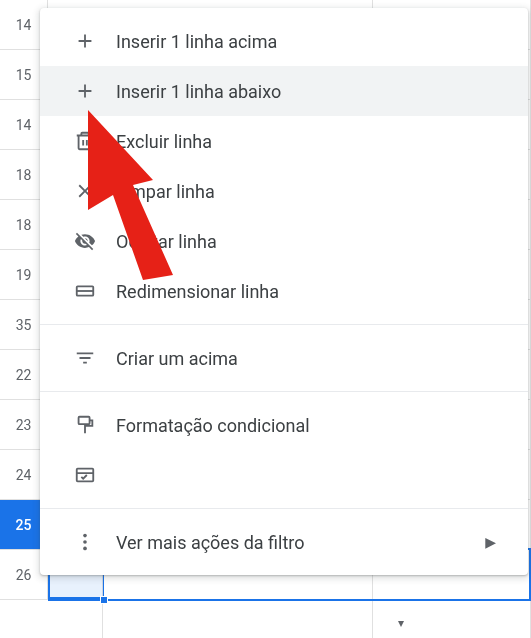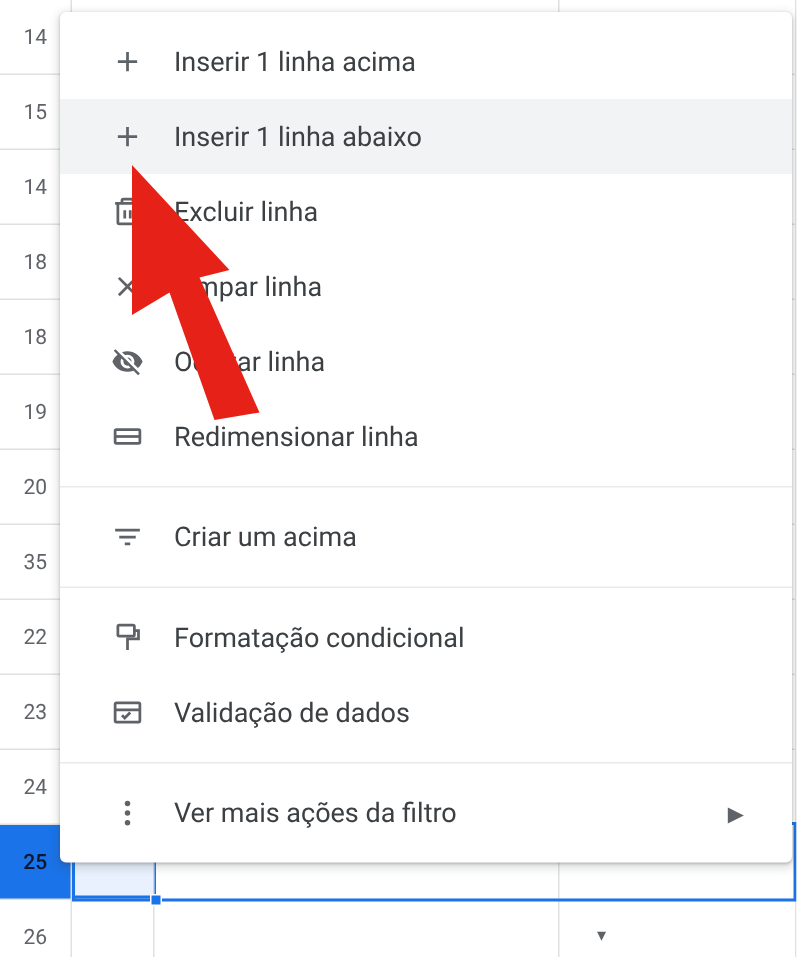--- a/index.html
+++ b/index.html
@@ -23,21 +23,21 @@
       align-items: center;
       justify-content: center;
       font-size: 14px;
       color: #5f6368;
       border-right: 1px solid #e0e0e0;
       border-bottom: 1px solid #e0e0e0;
       background: #fff;
     }
     .row-header.selected {
       background: #1a73e8;
-      color: #0f172a;
+      color: #ffffff;
       font-weight: 500;
     }
     .cells-area {
       position: absolute;
       left: 48px;
       top: 0;
       right: 0;
       bottom: 0;
     }
     .cell-row {
@@ -148,21 +148,20 @@
 </head>
 <body>
 
 <div class="row-headers">
   <div class="row-header">14</div>
   <div class="row-header">15</div>
   <div class="row-header">14</div>
   <div class="row-header">18</div>
   <div class="row-header">18</div>
   <div class="row-header">19</div>
-  <div class="row-header">20</div>
   <div class="row-header">35</div>
   <div class="row-header">22</div>
   <div class="row-header">23</div>
   <div class="row-header">24</div>
   <div class="row-header selected">25</div>
   <div class="row-header">26</div>
 </div>
 
 <div class="cells-area">
   <div class="cell-row">
@@ -297,21 +296,20 @@
     </span>
     <span class="menu-label">Formatação condicional</span>
   </div>
   <div class="menu-item">
     <span class="menu-icon icon-stroke">
       <svg viewBox="0 0 24 24">
           <rect x="3" y="5" width="18" height="14" rx="1"></rect>
           <path d="M3 10h18M8 14l2 2 4-4"></path>
         </svg>
     </span>
-    <span class="menu-label">Validação de dados</span>
   </div>
 
   <div class="menu-divider"></div>
 
   <div class="menu-item">
     <span class="menu-icon icon">
       <svg viewBox="0 0 24 24">
           <circle cx="12" cy="5" r="2"></circle>
           <circle cx="12" cy="12" r="2"></circle>
           <circle cx="12" cy="19" r="2"></circle>

